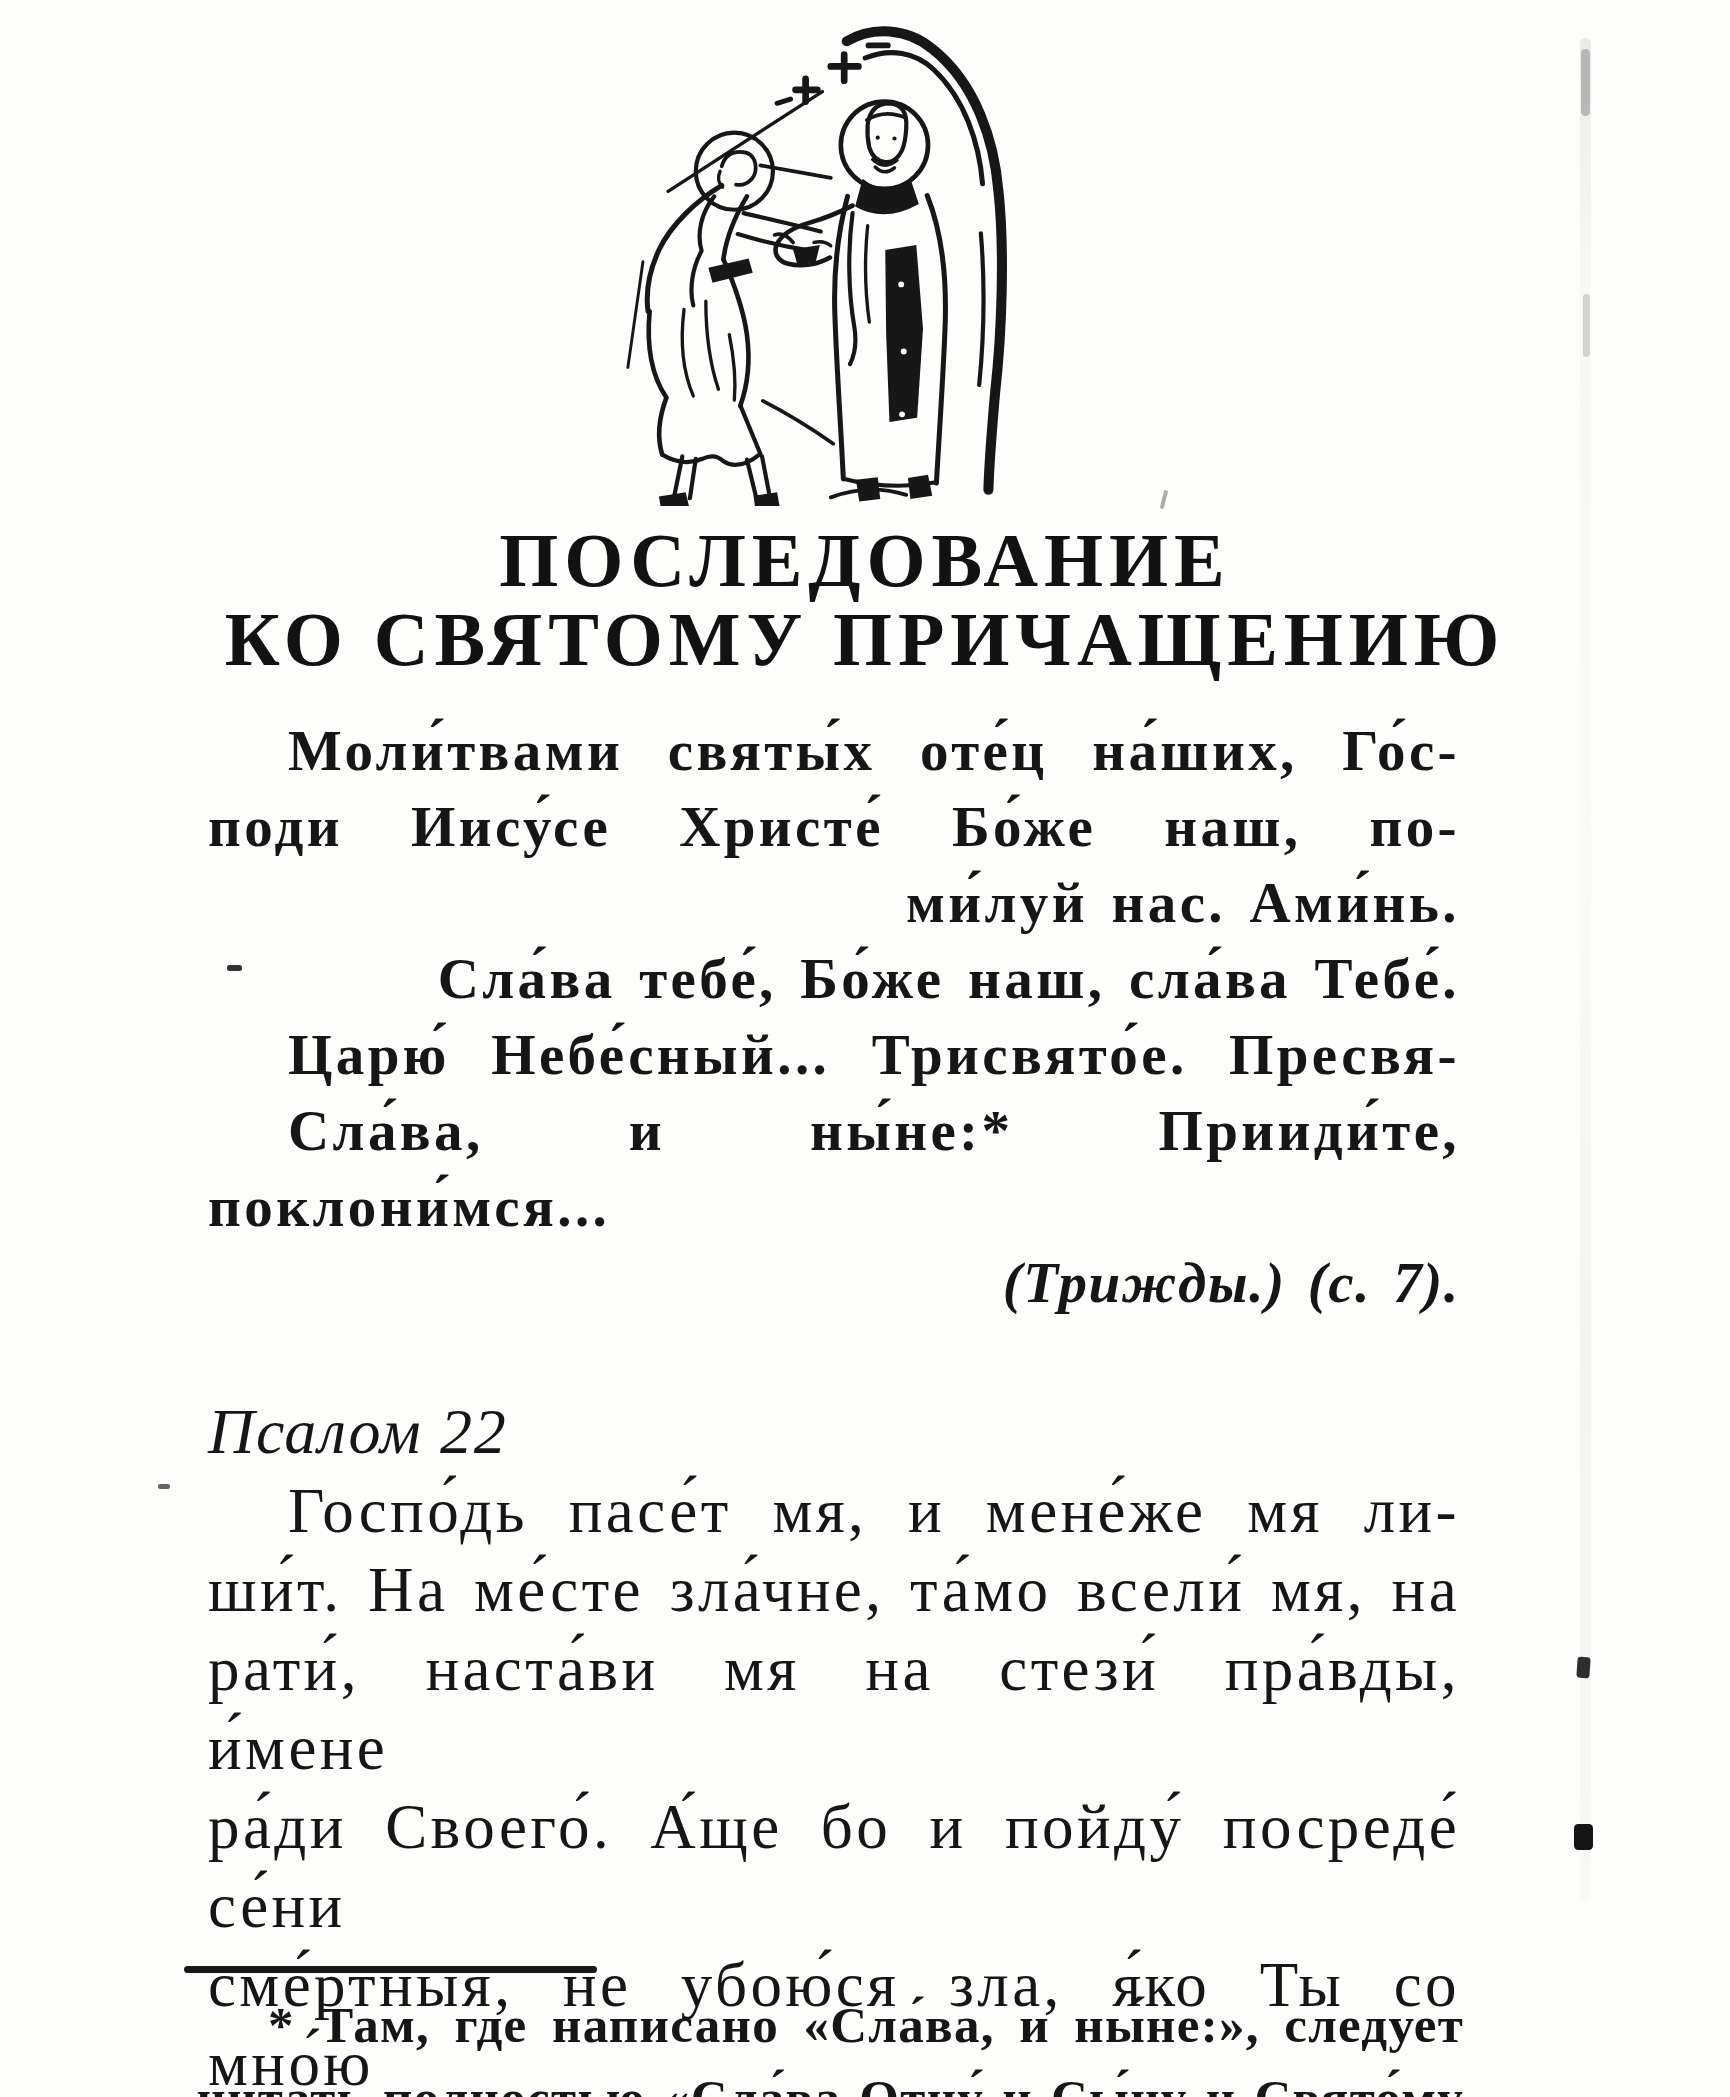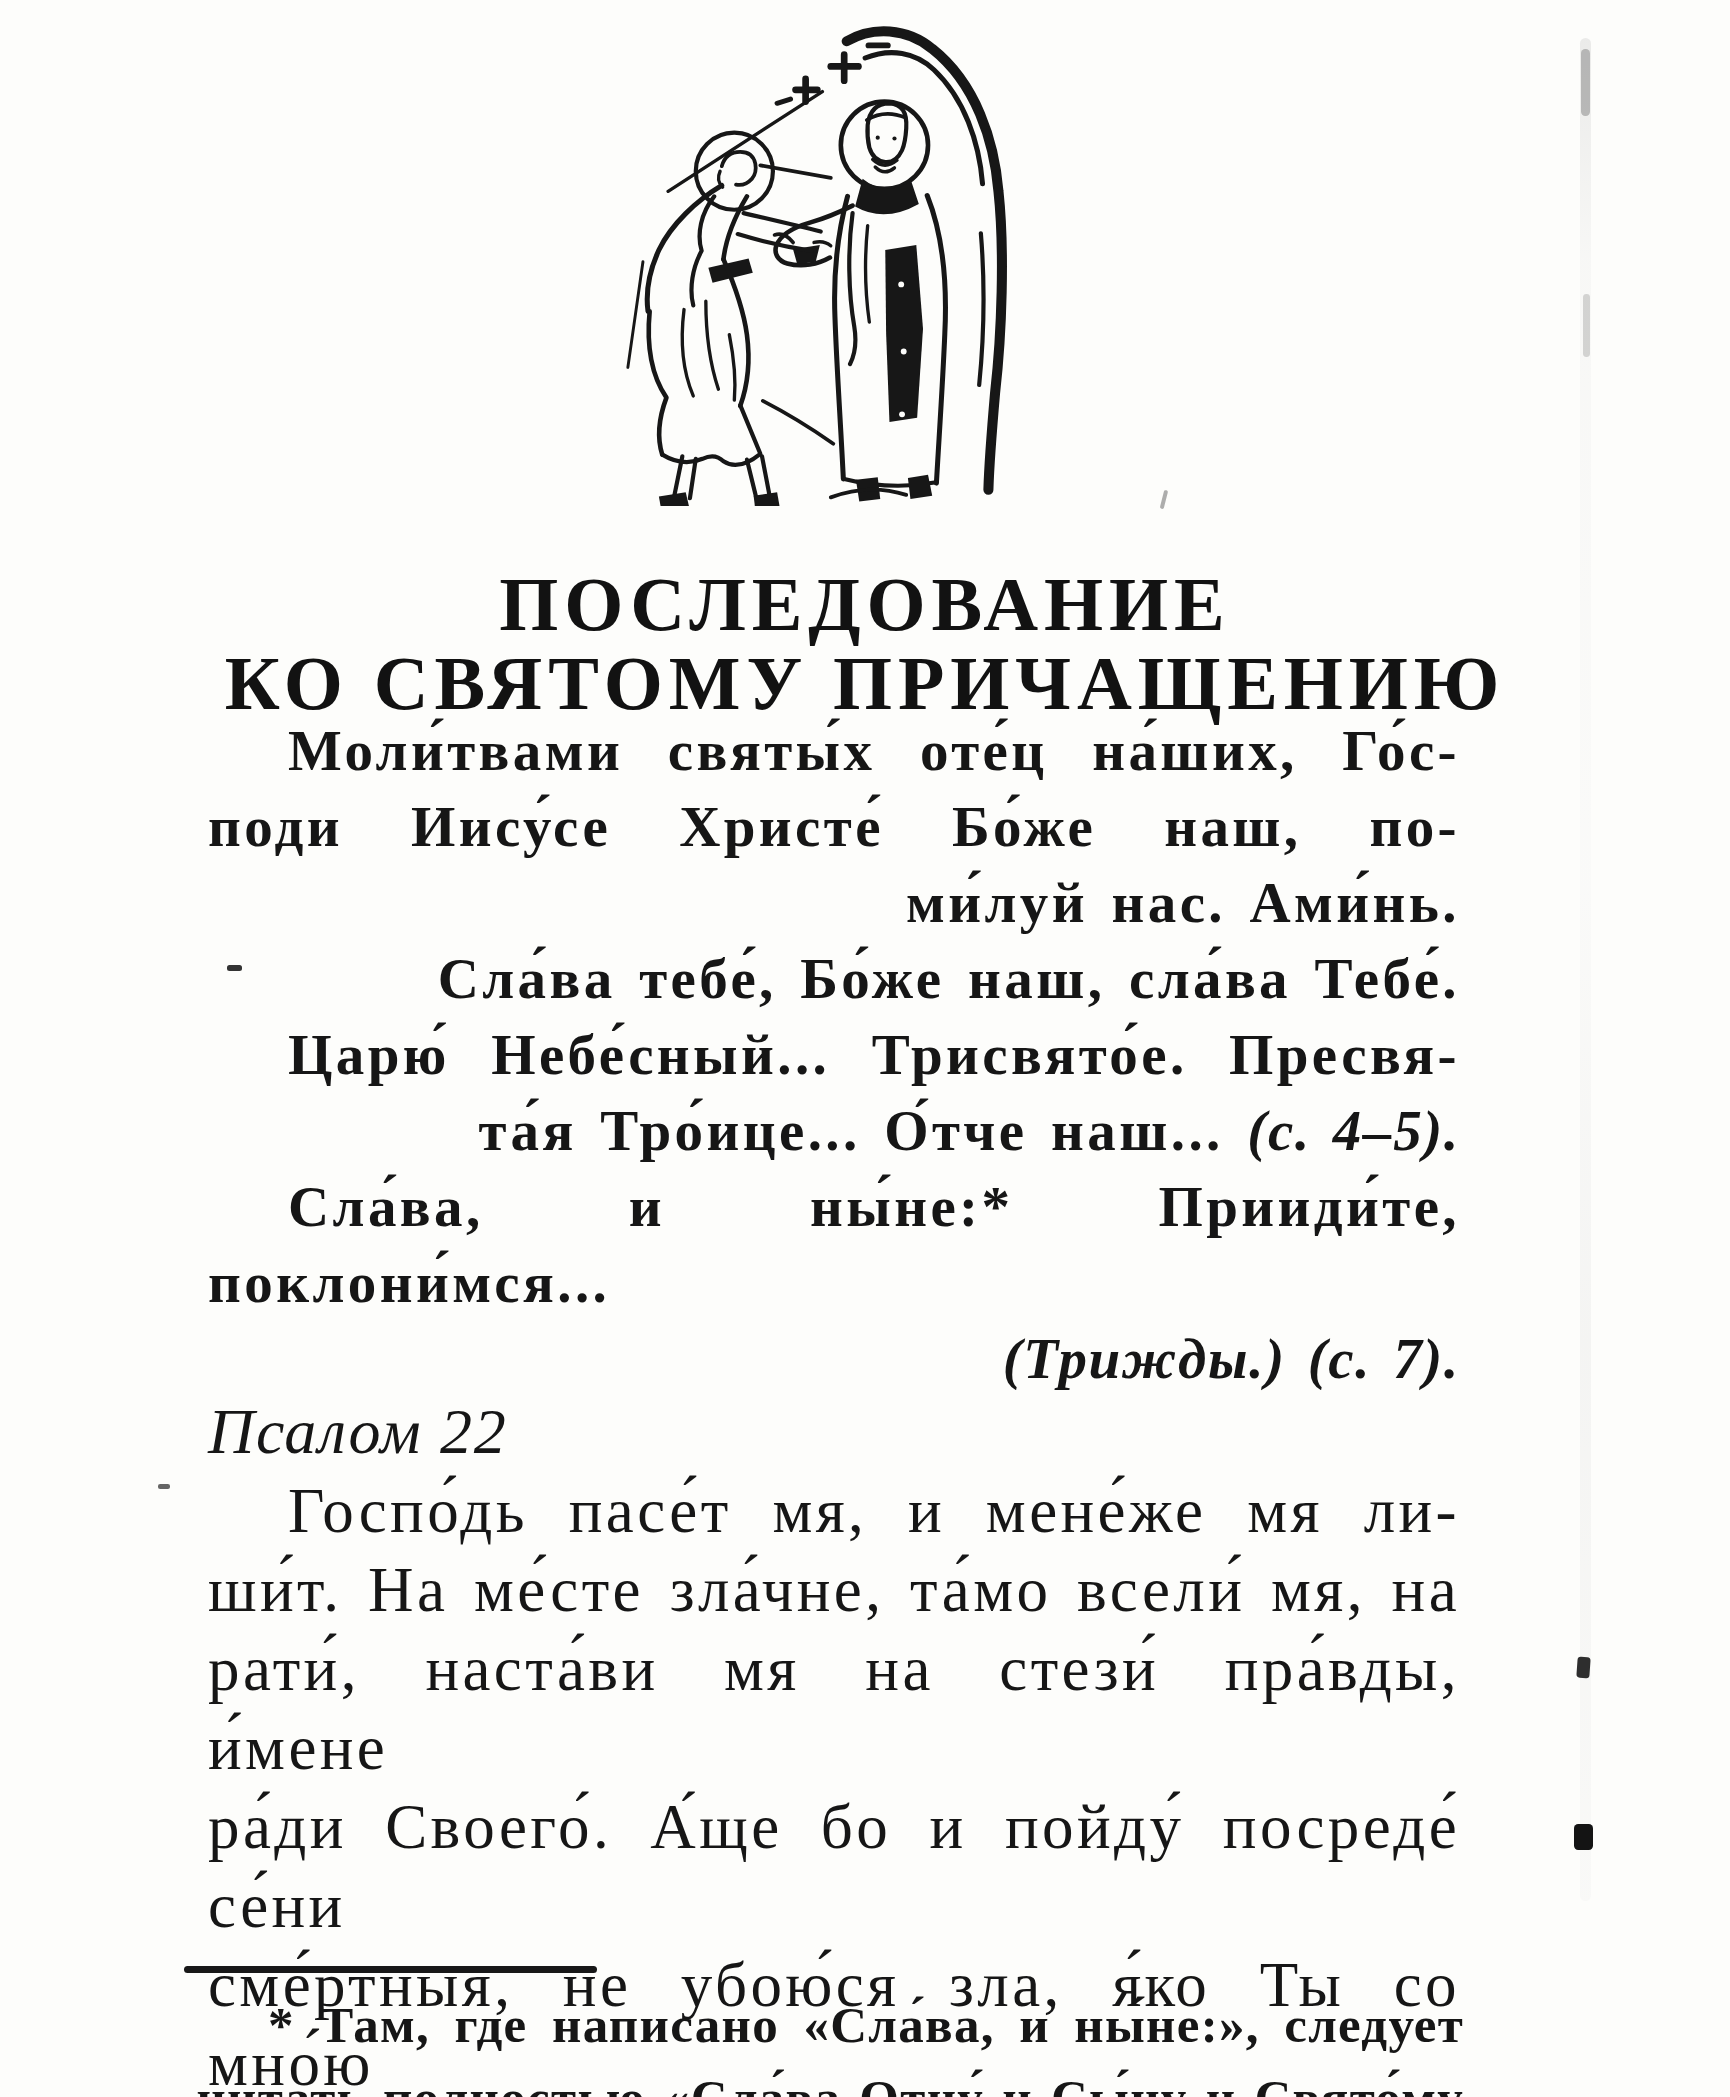--- a/index.html
+++ b/index.html
@@ -5,21 +5,21 @@
   html,body{margin:0;padding:0;background:#e8e8e8;}
   #page{
     position:relative;width:1730px;height:2307px;background:#fdfdfb;
     font-family:"Liberation Serif","DejaVu Serif",serif;color:#161616;overflow:hidden;
   }
   
   .illus{position:absolute;left:596px;top:14.7px;width:545px;height:491px;}
   .illus svg{width:100%;height:100%;display:block;}
   
   .title{position:absolute;left:0;top:521px;width:1730px;text-align:center;
-         font-weight:bold;font-size:76px;line-height:79px;letter-spacing:5.9px;color:#121212;margin-top:44px;}
+         font-weight:bold;font-size:76px;line-height:79px;letter-spacing:5.9px;color:#121212;}
   
   .intro{position:absolute;left:208px;top:713px;width:1252px;
          font-size:57px;line-height:76px;letter-spacing:3.4px;word-spacing:5.9px;font-weight:bold;}
   .psalmhead{position:absolute;left:208px;top:1392px;width:1252px;text-align:left;
          font-style:italic;font-size:64px;line-height:79px;letter-spacing:1.7px;}
   .psalm{position:absolute;left:208px;top:1472px;width:1252px;
          font-size:63px;line-height:79px;letter-spacing:3.4px;word-spacing:5.9px;}
   .line{text-align:right;}
   .jl{text-align:justify;text-align-last:justify;}
   .ind{text-indent:80px;}
@@ -138,21 +138,20 @@
     <div>
       <div class="line ind jl"><span>Моли́твами святы́х оте́ц на́ших, Го́с-</span></div>
       <div class="line jl"><span>поди Иису́се Христе́ Бо́же наш, по-</span></div>
       <div class="line"><span>ми́луй нас. Ами́нь.</span></div>
     </div>
     <div>
       <div class="line ind"><span>Сла́ва тебе́, Бо́же наш, сла́ва Тебе́.</span></div>
     </div>
     <div>
       <div class="line ind jl"><span>Царю́ Небе́сный... Трисвято́е. Пресвя-</span></div>
-      <div class="line"><span>та́я Тро́ице... О́тче наш... </span><span class="it">(с. 4–5).</span></div>
     </div>
     <div>
       <div class="line ind jl"><span>Сла́ва, и ны́не:* Прииди́те, поклони́мся...</span></div>
       <div class="line"><span class="it">(Трижды.) (с. 7).</span></div>
     </div>
   </div>
 
   <div class="psalmhead">Псалом 22</div>
 
   <div class="psalm">

